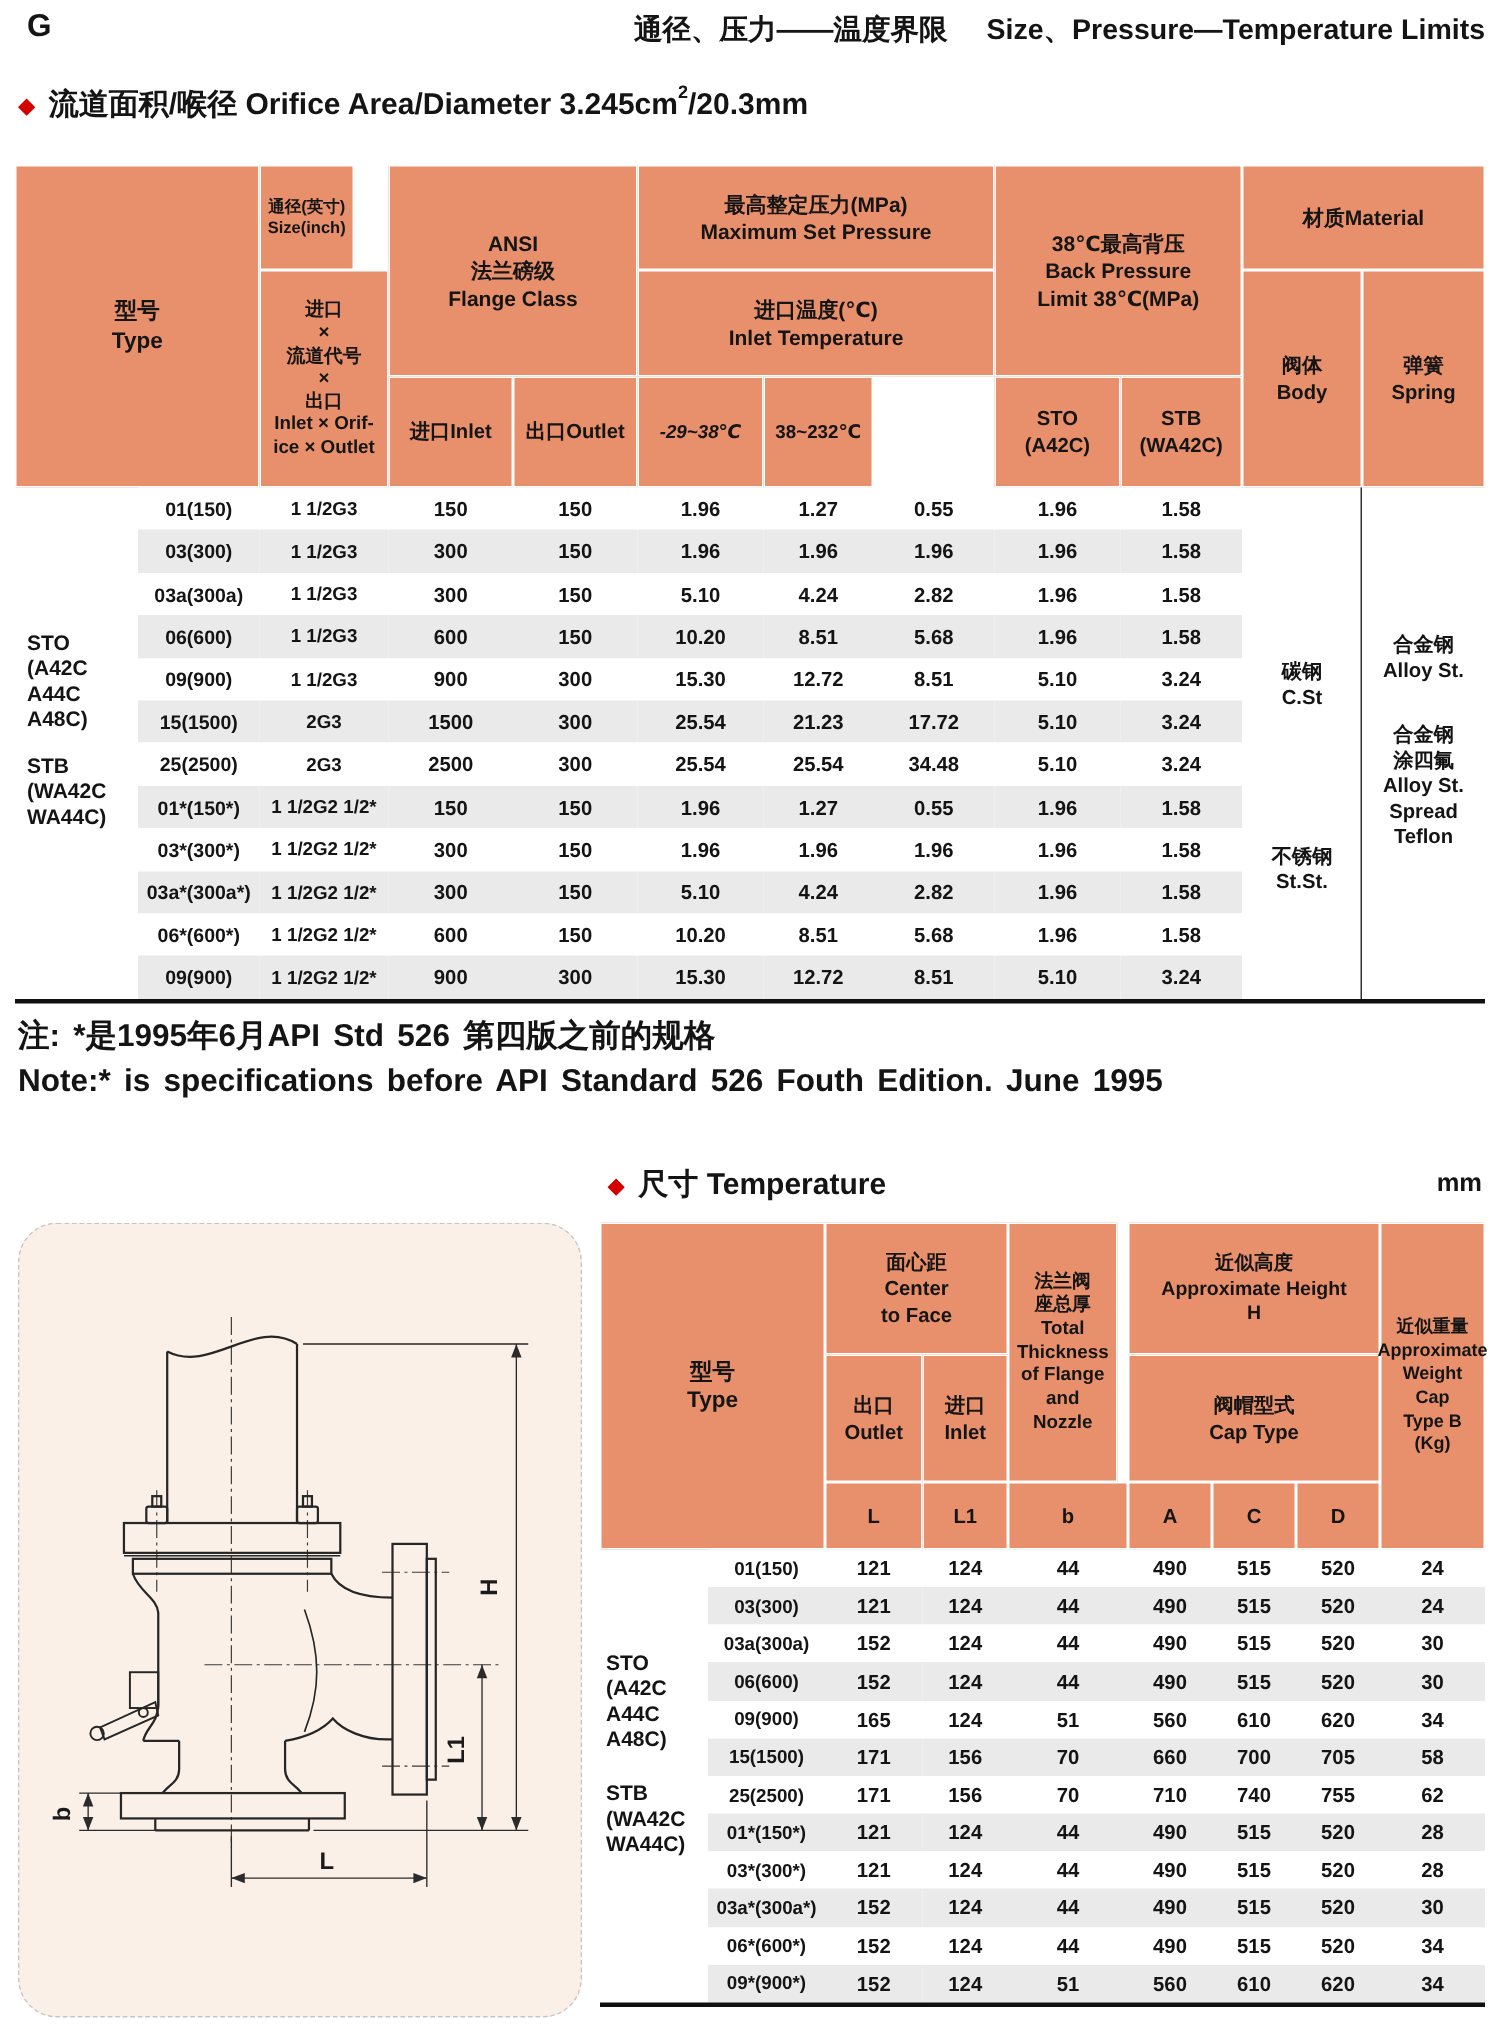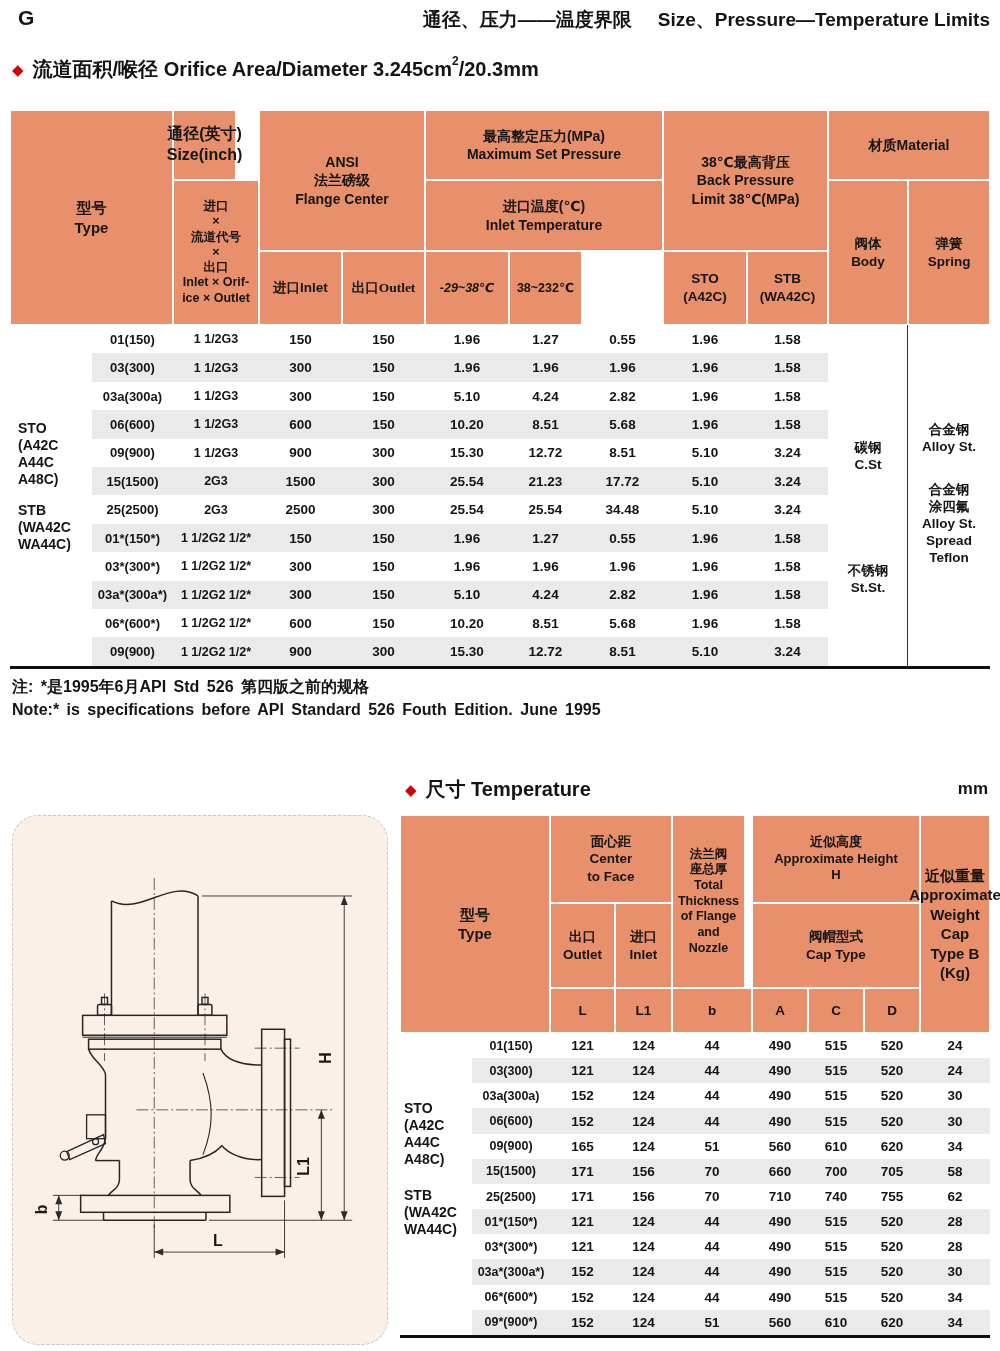--- a/index.html
+++ b/index.html
@@ -33,21 +33,21 @@
   .rows1 .c8{width:81px;}
   .rows2 .d0{width:78px;font-size:12.5px;}
   .rows2 .d1{width:65px;} .rows2 .d2{width:57px;}
   .rows2 .d3{width:80px;} .rows2 .d4{width:56px;}
   .rows2 .d5{width:56px;} .rows2 .d6{width:56px;}
   .rows2 .d7{width:70px;}
   .grouplabel{position:absolute;font-weight:700;font-size:14px;line-height:1.22;white-space:pre-line;}
   .matlabel{position:absolute;text-align:center;font-weight:700;font-size:13.5px;line-height:1.25;white-space:pre-line;}
   .thickrule{position:absolute;background:#101010;height:3px;}
   .vdivider{position:absolute;width:1px;background:#333;}
-  .notes{position:absolute;left:12px;top:676px;font-size:16px;font-weight:700;line-height:1.42;word-spacing:3px;}
+  .notes{position:absolute;left:12px;top:676px;font-size:21px;font-weight:700;line-height:1.42;word-spacing:3px;}
   .unit-mm{position:absolute;right:12px;top:779px;font-size:17px;font-weight:700;}
   .panel{position:absolute;left:12px;top:815px;width:376px;height:530px;background:#FBF0E8;
          border:1px dashed #c5c5c5;border-radius:26px;box-sizing:border-box;}
 </style>
 </head>
 <body>
 
 <div id="page">
 
   <div class="abs corner">G</div>
@@ -57,34 +57,34 @@
 
   <div class="abs sect" style="left:12px;top:56px;">
     <span class="diamond">◆</span>
     <span><span>流道面积/喉径 Orifice Area/Diameter 3.245cm</span><sup class="sq">2</sup><span>/20.3mm</span></span>
   </div>
 
   <div class="abs" style="left:10px;top:110px;width:980px;height:560px;">
 
     <div class="hcell" style="left:0;top:0;width:163px;height:215px;font-size:15px;">型号
 Type</div>
-    <div class="hcell" style="left:163px;top:0;width:63px;height:70px;font-size:16px;">通径(英寸)
+    <div class="hcell" style="left:163px;top:0;width:63px;height:70px;font-size:11px;">通径(英寸)
 Size(inch)</div>
     <div class="hcell" style="left:163px;top:70px;width:86px;height:145px;font-size:12.5px;line-height:1.22;">进口
 ×
 流道代号
 ×
 出口
 Inlet × Orif-
 ice × Outlet</div>
     <div class="hcell" style="left:249px;top:0;width:166px;height:141px;font-size:14px;">ANSI
 法兰磅级
-Flange Center</div>
+Flange Class</div>
     <div class="hcell" style="left:249px;top:141px;width:83px;height:74px;">进口Inlet</div>
-    <div class="hcell" style="left:332px;top:141px;width:83px;height:74px;font-family:Liberation Serif, serif;">出口Outlet</div>
+    <div class="hcell" style="left:332px;top:141px;width:83px;height:74px;">出口Outlet</div>
     <div class="hcell" style="left:415px;top:0;width:238px;height:70px;font-size:14px;">最高整定压力(MPa)
 Maximum Set Pressure</div>
     <div class="hcell" style="left:415px;top:70px;width:238px;height:71px;font-size:14px;">进口温度(℃)
 Inlet Temperature</div>
     <div class="hcell" style="left:415px;top:141px;width:84px;height:74px;font-size:12.5px;font-style:italic;">-29~38℃</div>
     <div class="hcell" style="left:499px;top:141px;width:73px;height:74px;font-size:12.5px;">38~232℃</div>
     <div class="hcell" style="left:653px;top:0;width:165px;height:141px;font-size:14px;">38℃最高背压
 Back Pressure
 Limit 38℃(MPa)</div>
     <div class="hcell" style="left:653px;top:141px;width:84px;height:74px;">STO
@@ -370,21 +370,21 @@
 Approximate Height
 H</div>
     <div class="hcell" style="left:352px;top:88px;width:168px;height:85px;">阀帽型式
 Cap Type</div>
     <div class="hcell" style="left:150px;top:173px;width:65px;height:45px;">L</div>
     <div class="hcell" style="left:215px;top:173px;width:57px;height:45px;">L1</div>
     <div class="hcell" style="left:272px;top:173px;width:80px;height:45px;">b</div>
     <div class="hcell" style="left:352px;top:173px;width:56px;height:45px;">A</div>
     <div class="hcell" style="left:408px;top:173px;width:56px;height:45px;">C</div>
     <div class="hcell" style="left:464px;top:173px;width:56px;height:45px;">D</div>
-    <div class="hcell" style="left:520px;top:0;width:70px;height:218px;font-size:15px;line-height:1.3;">近似重量
+    <div class="hcell" style="left:520px;top:0;width:70px;height:218px;font-size:12px;line-height:1.3;">近似重量
 Approximate
 Weight
 Cap
 Type B
 (Kg)</div>
 
     <div class="tbody rows2" style="top:218px;">
         <div class="trow">
           <div class="bcell d0">01(150)</div>
           <div class="bcell d1">121</div>

